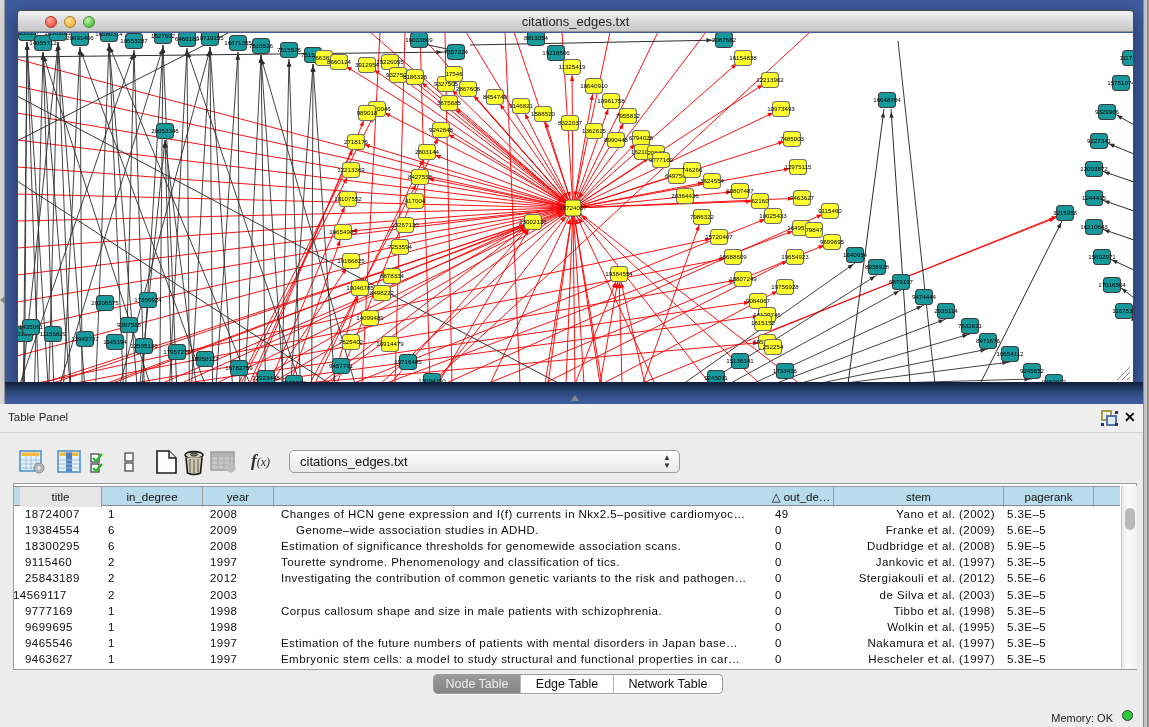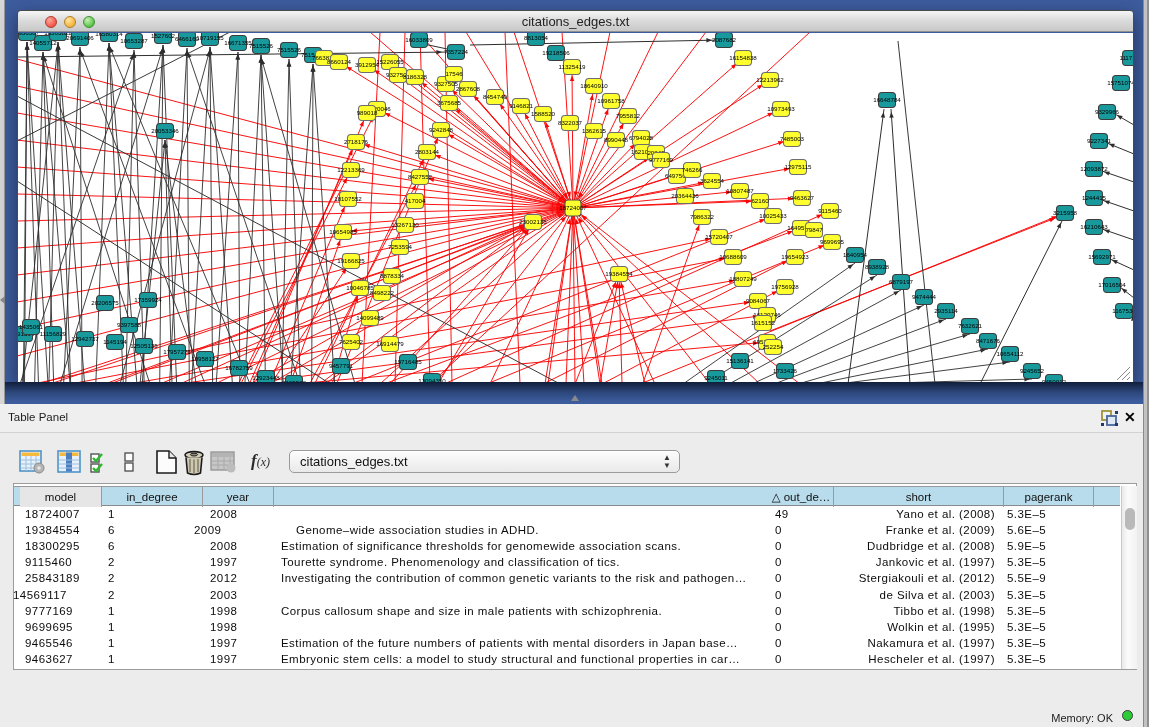--- a/index.html
+++ b/index.html
@@ -744,43 +744,44 @@
  <rect x="14" y="13" width="3" height="3" fill="#1d3a6b"></rect>
 </svg>
 <div class="abs" style="left:1124px;top:409px;font-size:14px;font-weight:bold;color:#000">✕</div>
 
 <div id="combo" class="abs">
       <span id="combotxt">citations_edges.txt</span>
       <span id="stepper">▲<br>▼</span>
     </div>
 <div id="tbl" class="abs">
   <div id="thead">
-    <div class="th" style="left:6px;width:82px;background:#e6e6e6">model</div>
+    <div class="th" style="left:6px;width:82px;background:#e6e6e6">title</div>
     <div class="th" style="left:88px;width:101px">in_degree</div>
     <div class="th" style="left:189px;width:71px">year</div>
     <div class="th" style="left:755px;width:65px">△ out_de…</div>
-    <div class="th" style="left:820px;width:170px">short</div>
+    <div class="th" style="left:820px;width:170px">stem</div>
     <div class="th" style="left:990px;width:90px">pagerank</div>
   </div>
   <div id="vsb">
         <div id="vthumb"></div>
       </div>
 </div>
 <div class="trow" style="top:506.0px">
       <span style="left:12px">18724007</span>
       <span style="left:95px">1</span>
       <span style="left:197px">2008</span>
+      <span style="left:268px;width:484px" class="ell">Changes of HCN gene expression and I(f) currents in Nkx2.5–positive cardiomyoc…</span>
       <span style="left:762px">49</span>
-      <span class="rt" style="left:827px;width:155px">Yano et al. (2008)</span>
+      <span class="rt" style="left:827px;width:155px">Yano et al. (2002)</span>
       <span style="left:994px">5.3E–5</span>
     </div>
 <div class="trow" style="top:522.1px">
       <span style="left:12px">19384554</span>
       <span style="left:95px">6</span>
-      <span style="left:181px">2009</span>
+      <span style="left:197px">2009</span>
       <span style="left:283px;width:484px" class="ell">Genome–wide association studies in ADHD.</span>
       <span style="left:762px">0</span>
       <span class="rt" style="left:827px;width:155px">Franke et al. (2009)</span>
       <span style="left:994px">5.6E–5</span>
     </div>
 <div class="trow" style="top:538.2px">
       <span style="left:12px">18300295</span>
       <span style="left:95px">6</span>
       <span style="left:197px">2008</span>
       <span style="left:268px;width:484px" class="ell">Estimation of significance thresholds for genomewide association scans.</span>
@@ -797,21 +798,21 @@
       <span class="rt" style="left:827px;width:155px">Jankovic et al. (1997)</span>
       <span style="left:994px">5.3E–5</span>
     </div>
 <div class="trow" style="top:570.4px">
       <span style="left:12px">25843189</span>
       <span style="left:95px">2</span>
       <span style="left:197px">2012</span>
       <span style="left:268px;width:484px" class="ell">Investigating the contribution of common genetic variants to the risk and pathogen…</span>
       <span style="left:762px">0</span>
       <span class="rt" style="left:827px;width:155px">Stergiakouli et al. (2012)</span>
-      <span style="left:994px">5.5E–9</span>
+      <span style="left:994px">5.5E–6</span>
     </div>
 <div class="trow" style="top:586.5px">
       <span style="left:0">14569117</span>
       <span style="left:95px">2</span>
       <span style="left:197px">2003</span>
       <span style="left:762px">0</span>
       <span class="rt" style="left:827px;width:155px">de Silva et al. (2003)</span>
       <span style="left:994px">5.3E–5</span>
     </div>
 <div class="trow" style="top:602.6px">
@@ -842,19 +843,24 @@
     </div>
 <div class="trow" style="top:650.9px">
       <span style="left:12px">9463627</span>
       <span style="left:95px">1</span>
       <span style="left:197px">1997</span>
       <span style="left:268px;width:484px" class="ell">Embryonic stem cells: a model to study structural and functional properties in car…</span>
       <span style="left:762px">0</span>
       <span class="rt" style="left:827px;width:155px">Hescheler et al. (1997)</span>
       <span style="left:994px">5.3E–5</span>
     </div>
+<div id="tabs" class="abs">
+      <div class="seg" id="seg1">Node Table</div>
+      <div class="seg" id="seg2">Edge Table</div>
+      <div class="seg" id="seg3">Network Table</div>
+    </div>
 <div id="mem" class="abs">
       <span id="memtxt">Memory: OK</span>
       <span id="memdot"></span>
     </div>
 <div id="botrightstrip" class="abs"></div>
 <div id="botrightstrip2" class="abs"></div>
 </div>
 
 </body></html>

